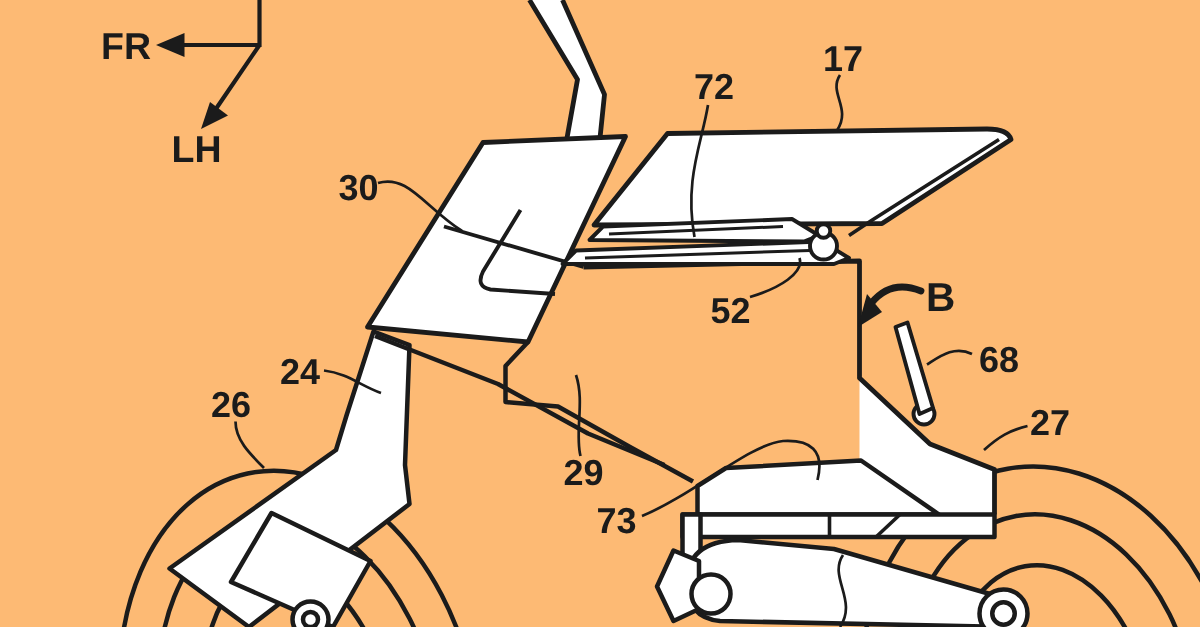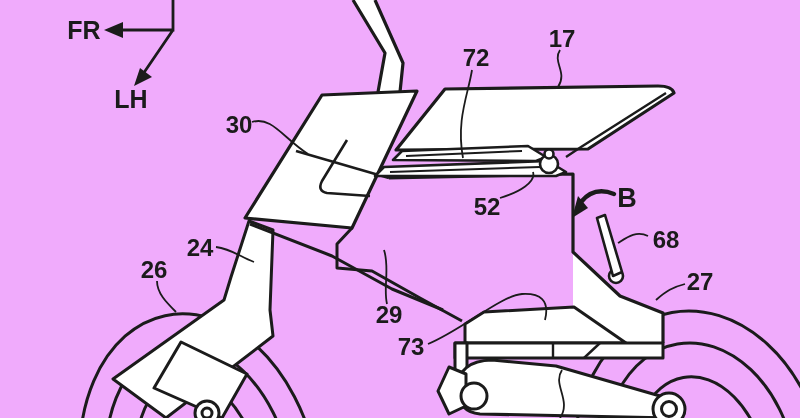--- a/index.html
+++ b/index.html
@@ -1,16 +1,16 @@
 <!DOCTYPE html>
 <html><head>
 <meta charset="utf-8">
 <style>
   html,body{margin:0;padding:0;background:#ffffff;}
-  .stage{position:relative;width:800px;height:418px;background:#f0abfc;overflow:hidden;
+  .stage{position:relative;width:800px;height:418px;background:#fdba74;overflow:hidden;
          font-family:"Liberation Sans", sans-serif;}
   svg{display:block}
   .ref-num{font-family:"Liberation Sans", sans-serif;font-size:24px;font-weight:600;
            fill:#1b1b1b;text-anchor:middle;}
   .axis-label{font-family:"Liberation Sans", sans-serif;font-size:25px;font-weight:600;
            fill:#1b1b1b;text-anchor:middle;}
   .view-label{font-family:"Liberation Sans", sans-serif;font-size:27px;font-weight:700;
            fill:#1b1b1b;text-anchor:middle;}
 </style>
 </head>

